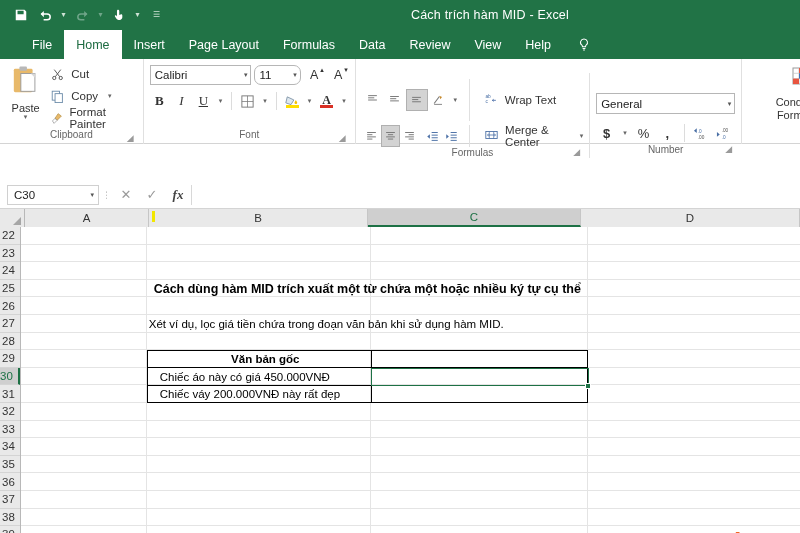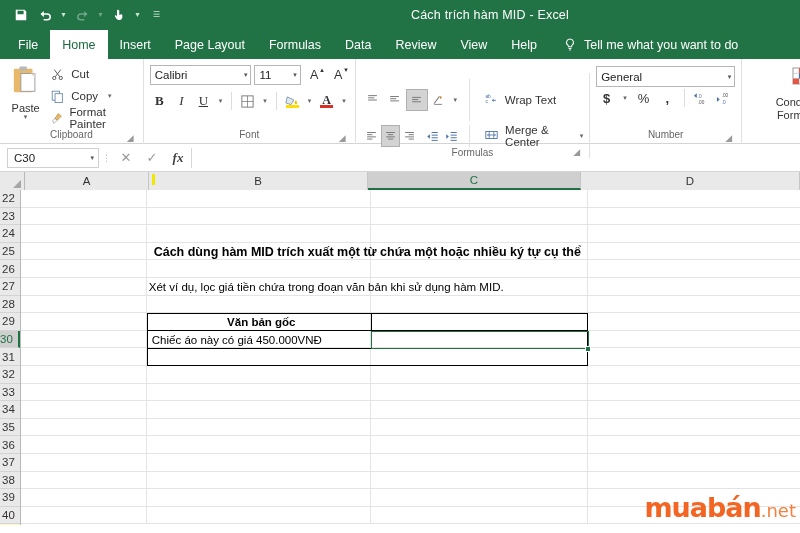--- a/index.html
+++ b/index.html
@@ -43,21 +43,21 @@
     pointer-events: none;
     padding-left: 180px;
   }
 
   
   .tabrow {
     height: 29px;
     background: #217346;
     display: flex;
     align-items: flex-end;
-    padding-left: 6px;
+    padding-left: 20px;
   }
   .tab {
     height: 29px;
     padding: 0 12px;
     display: flex; align-items: center;
     color: #ffffff;
     font-size: 12.5px;
     white-space: nowrap;
   }
   .tab.active {
@@ -121,21 +121,21 @@
   .g-font .group-body { flex-direction: column; gap: 4px; padding-top: 1px; }
   .frow { display: flex; align-items: center; gap: 3px; }
   .combo {
     height: 20px; border: 1px solid #b6b6b6; background: #fff;
     display: flex; align-items: center;
     font-size: 11.5px; color: #222; padding-left: 4px;
     position: relative;
   }
   .combo .cc { position: absolute; right: 3px; font-size: 7px; color: #555; }
   .fname { width: 106px; }
-  .fsize { width: 48px; }
+  .fsize { width: 48px; border-radius: 7px; }
   .btn {
     width: 22px; height: 22px;
     display: flex; align-items: center; justify-content: center;
     font-size: 12px; color: #333;
   }
   .btn.active { background: #d3d3d3; border: 1px solid #b0b0b0; }
   .sep-v { width: 1px; height: 18px; background: #dcdcdc; margin: 0 3px; }
   .sz-a { font-size: 12.5px; color: #333; position: relative; }
   .sz-a sup { font-size: 7px; position: absolute; top: 2px; right: 1px; }
   .bold-b { font-weight: bold; font-size: 13px; font-family: "Liberation Serif", serif; }
@@ -145,37 +145,38 @@
 
   
   .g-align { width: 245px; margin-top: 14px; }
   .g-align .group-body { flex-direction: column; gap: 4px; padding-top: 2px; }
   .arow { display: flex; align-items: center; }
   .wrapbtn { display: flex; align-items: center; gap: 6px; font-size: 11.5px; color: #333; height: 22px; padding-left: 6px;}
   .alsep { width: 1px; height: 42px; background: #e0e0e0; margin: 0 8px; }
 
   
   .g-num { width: 152px; }
-  .g-num .group-body { flex-direction: column; gap: 0; padding-top: 1px; }
+  .g-num .group-body { flex-direction: column; gap: 8px; padding-top: 1px; margin-top: 27px; }
   .numcombo { width: 140px; height: 21px; }
 
   .g-cond { width: 60px; overflow: hidden; }
   .cond-btn {
     display: flex; flex-direction: column; align-items: center;
     padding-top: 3px; width: 110px;
   }
   .cond-lbl { font-size: 11px; color: #333; line-height: 13px; text-align: center; width: 110px;}
 
   
   .fbar {
     height: 28px;
     background: #ffffff;
     display: flex; align-items: center;
     border-bottom: 1px solid #d4d4d4;
     padding: 0 4px;
+    margin-top: 37px;
   }
   .namebox {
     width: 92px; height: 20px; margin-left: 3px;
     border: 1px solid #d0d0d0; background: #fff;
     display: flex; align-items: center;
     font-size: 11.5px; color: #222; padding-left: 6px;
     position: relative;
   }
   .namebox .cc { position: absolute; right: 4px; font-size: 7px; color: #555; }
   .grip { width: 14px; text-align: center; color: #b0b0b0; font-size: 9px; letter-spacing: -1px;}
@@ -242,21 +243,21 @@
   }
   .tbl {
     position: absolute; left: 126px; top: 123.2px;
     width: 441px; height: 52.8px;
     border: 1px solid #000;
     display: flex; flex-direction: column;
     pointer-events: none;
   }
   .tbl-row { display: flex; flex: 1; border-bottom: 1px solid #000; }
   .tbl-row:last-child { border-bottom: none; }
-  .tbl-c1 { width: 224px; border-right: 1px solid #000; display: flex; align-items: center; padding-left: 4px; font-size: 11.5px; }
+  .tbl-c1 { width: 224px; border-right: 1px solid #000; display: flex; align-items: center; padding-left: 12px; font-size: 11.5px; }
   .tbl-c2 { flex: 1; display: flex; align-items: center; justify-content: center; font-size: 11.5px; }
   .tbl-hdr { font-weight: bold; justify-content: center; }
 
   .selbox {
     position: absolute;
     left: 350px; top: 140.8px;
     width: 218px; height: 18.6px;
     border: 1.6px solid #1d7145;
     pointer-events: none;
   }
@@ -321,21 +322,20 @@
   <div class="tab">Review</div>
   <div class="tab">View</div>
   <div class="tab">Help</div>
   <div class="tellme">
     <span>
       <svg class="bulb" width="14" height="15" viewBox="0 0 16 16">
           <path fill="none" stroke="#ffffff" stroke-width="1.2" d="M8 1.6a4 4 0 0 0-2.4 7.2c.4.3.6.8.6 1.3v.4h3.6v-.4c0-.5.2-1 .6-1.3A4 4 0 0 0 8 1.6z"></path>
           <path fill="none" stroke="#ffffff" stroke-width="1.2" d="M6.4 12.6h3.2M7 14.2h2"></path>
         </svg>
     </span>
-    <span>Tell me what you want to do</span>
   </div>
 </div>
 
 <div class="ribbon">
 
   <div class="group g-clip">
     <div class="group-body">
       <div class="paste-btn">
         <span>
           <svg width="30" height="32" viewBox="0 0 32 34">
@@ -770,20 +770,21 @@
 
       <div class="tbl">
         <div class="tbl-row">
           <div class="tbl-c1 tbl-hdr">Văn bản gốc</div>
         </div>
         <div class="tbl-row">
           <div class="tbl-c1">Chiếc áo này có giá 450.000VNĐ</div>
           <div class="tbl-c2"></div>
         </div>
         <div class="tbl-row">
+          <div class="tbl-c1">Chiếc váy 200.000VNĐ này rất đẹp</div>
           <div class="tbl-c2"></div>
         </div>
       </div>
 
       <div class="selbox">
         <div class="fillhandle"></div>
       </div>
     </div>
   </div>
 

